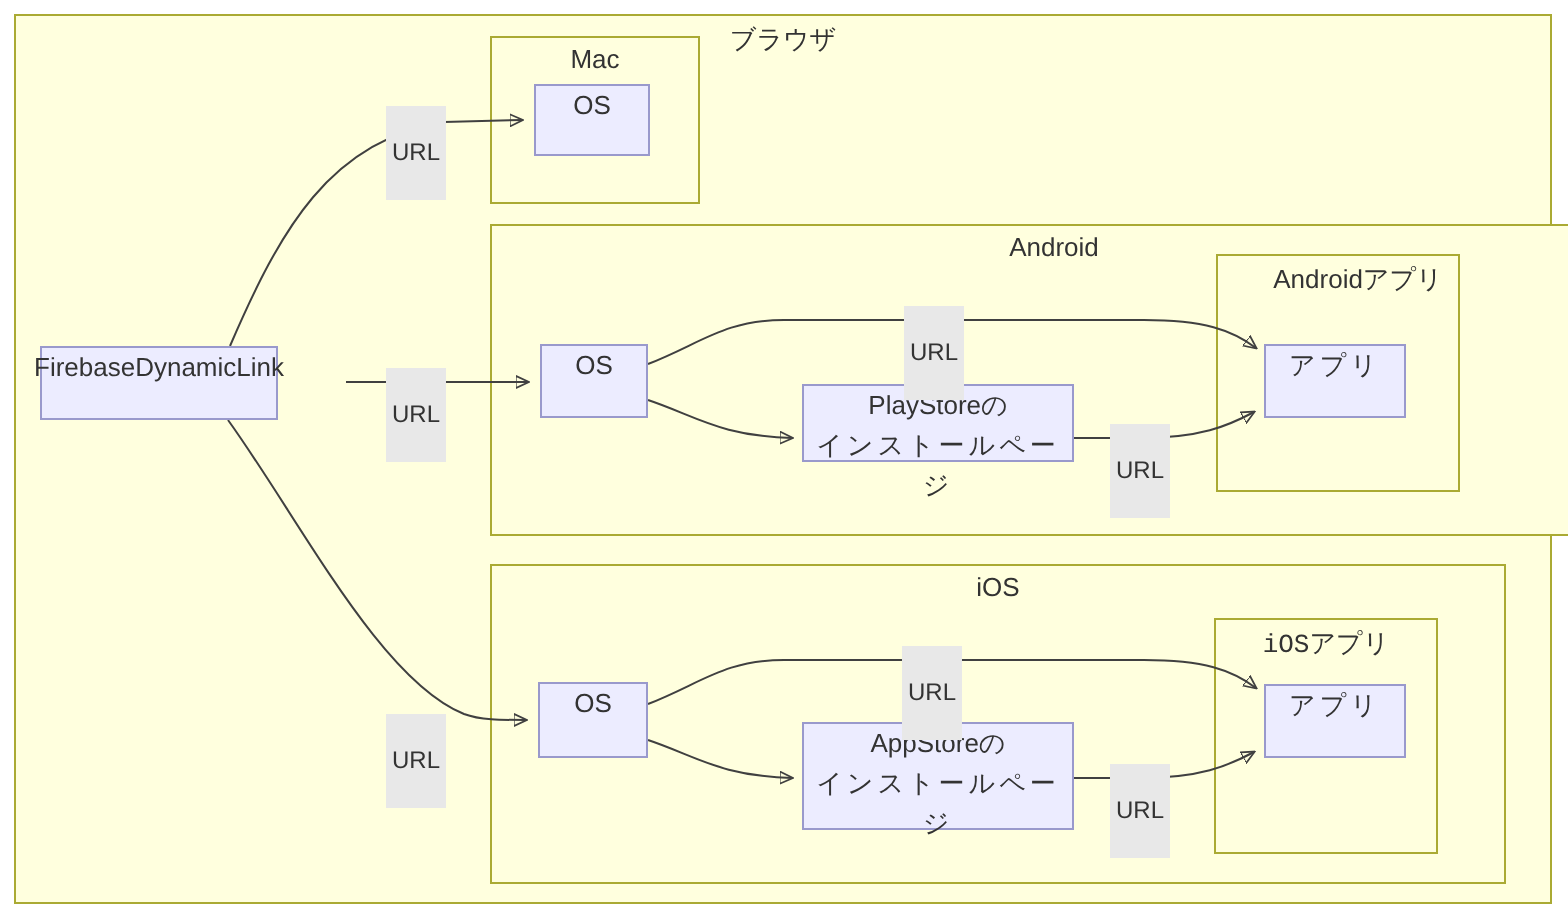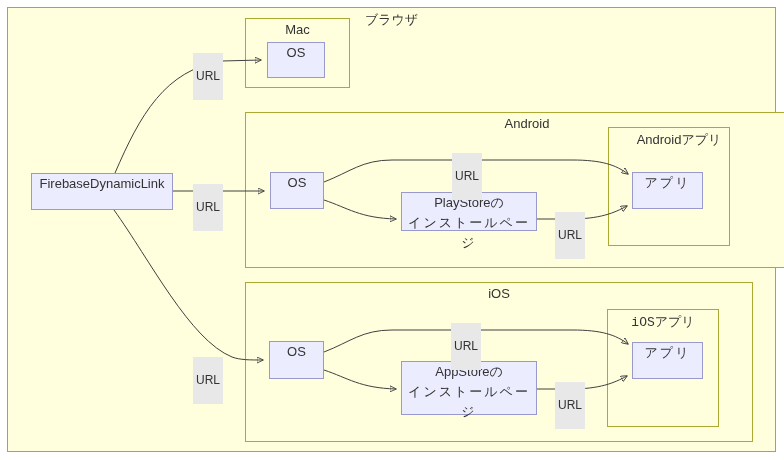--- a/index.html
+++ b/index.html
@@ -74,21 +74,21 @@
 </style>
 </head>
 <body>
 
 <div class="canvas">
 
   <div class="group" style="left:7px; top:7px; width:769px; height:445px;">
     <span class="group-label">ブラウザ</span>
   </div>
 
-  <div class="group" style="left:245px; top:18px; width:105px; height:70px;">
+  <div class="group" style="left:245px; top:18px; width:105px; height:84px;">
     <span class="group-label">Mac</span>
   </div>
 
   <div class="group" style="left:245px; top:112px; width:564px; height:156px;">
     <span class="group-label">Android</span>
   </div>
 
   <div class="group" style="left:608px; top:127px; width:122px; height:119px;padding-left:20px;">
     <span class="group-label">Androidアプリ</span>
   </div>
@@ -111,21 +111,21 @@
     <path d="M173,191 L264,191" marker-end="url(#arrow)"></path>
     <path d="M114,210 C150,260 190,340 232,357 C240,360 250,360 263,360" marker-end="url(#arrow)"></path>
     <path d="M324,182 C350,172 362,160 392,160 L572,160 C602,160 616,165 628,174" marker-end="url(#arrow)"></path>
     <path d="M324,200 C348,208 360,218 396,219" marker-end="url(#arrow)"></path>
     <path d="M537,219 L570,219 C600,219 614,213 627,206" marker-end="url(#arrow)"></path>
     <path d="M324,352 C350,342 362,330 392,330 L572,330 C602,330 616,335 628,344" marker-end="url(#arrow)"></path>
     <path d="M324,370 C348,378 360,388 396,389" marker-end="url(#arrow)"></path>
     <path d="M537,389 L570,389 C600,389 614,383 627,376" marker-end="url(#arrow)"></path>
   </svg>
 
-  <div class="node" style="left:31px; top:173px; width:142px; height:37px;">
+  <div class="node" style="left:20px; top:173px; width:119px; height:37px;">
     <span>FirebaseDynamicLink</span>
   </div>
 
   <div class="node" style="left:267px; top:42px; width:58px; height:36px;">
     <span>OS</span>
   </div>
 
   <div class="node" style="left:270px; top:172px; width:54px; height:37px;">
     <span>OS</span>
   </div>

